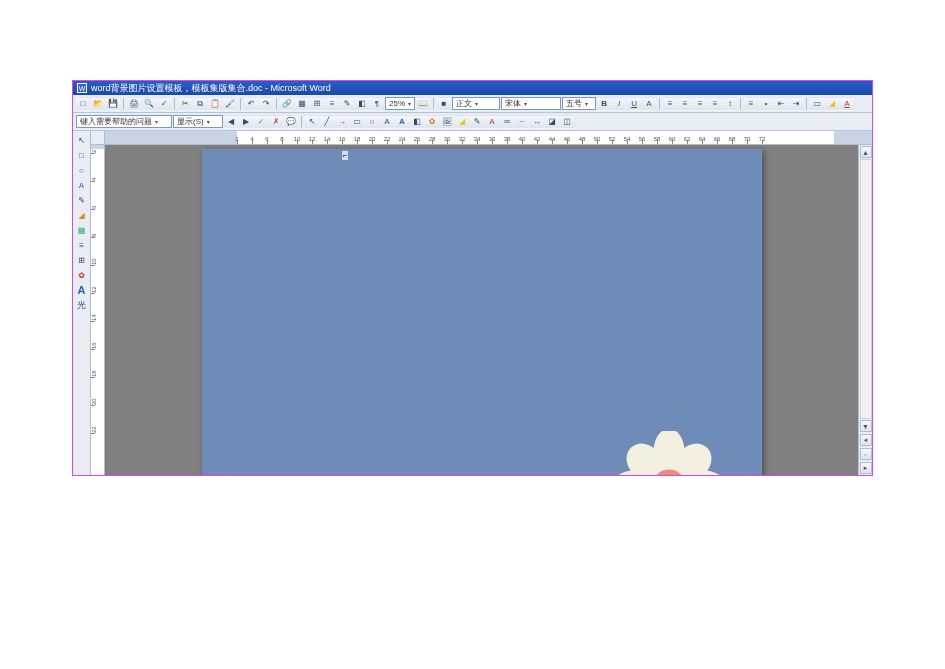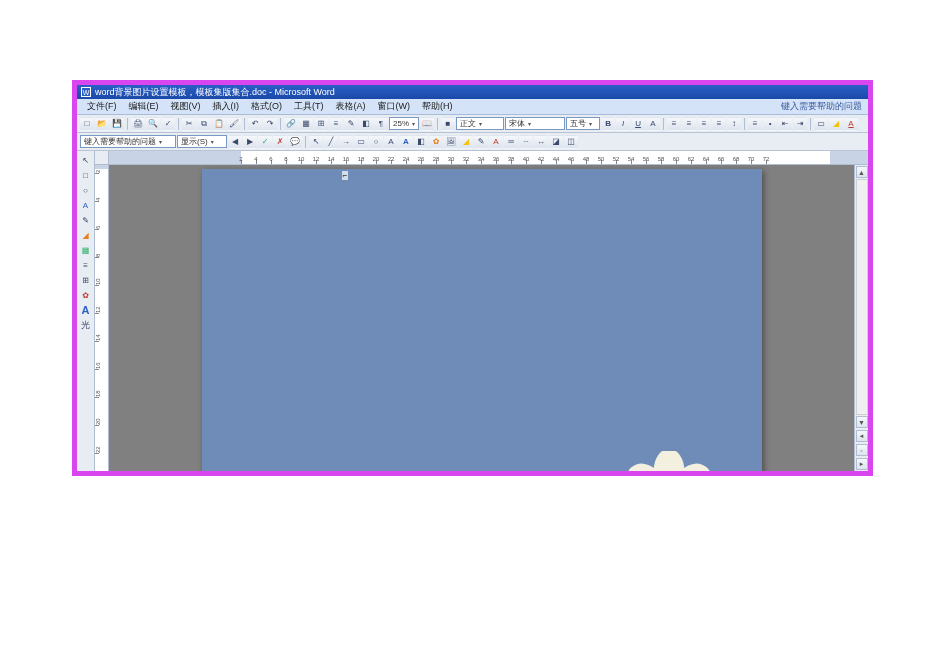--- a/index.html
+++ b/index.html
@@ -1,19 +1,19 @@
 <!DOCTYPE html>
 <html><head>
 <meta charset="utf-8">
 <style>
   * { box-sizing: border-box; margin: 0; padding: 0; }
   body { width: 945px; height: 669px; background: #fff; font-family: Tahoma, "Microsoft YaHei", sans-serif; font-size: 11px; color: #333; overflow: hidden; }
   .outer-page { padding: 80px 72px 0 72px; }
   .caption { font-size: 14px; color: #666; margin-bottom: 18px; }
-  .word-window { width: 100%; height: 396px; border: 5px solid #d946ef; background: #e6e3d6; display: flex; flex-direction: column; }
+  .word-window { width: 100%; height: 396px; border: 1px solid #d946ef; background: #e6e3d6; display: flex; flex-direction: column; }
   .titlebar { height: 14px; background: linear-gradient(#2a5fc7,#1a4aa8); color: #fff; display: flex; align-items: center; padding: 0 4px; font-size: 9px; }
   .titlebar-icon { width: 10px; height: 10px; background: #2a5fc7; border: 1px solid #fff; margin-right: 4px; font-size: 7px; display:flex; align-items:center; justify-content:center; }
   .titlebar-text { flex: 1; white-space: nowrap; overflow: hidden; }
   .menubar { height: 16px; background: #d4e3f7; border-bottom: 1px solid #a8bcd9; display: flex; align-items: center; padding-left: 4px; font-size: 9px; color: #1a1a1a; }
   .menubar span { padding: 0 6px; cursor: default; }
   .help-hint { margin-left: auto; padding-right: 6px; color: #3a5a9c; font-size:9px; }
   .toolbar { height: 18px; background: #e8ecf3; border-bottom: 1px solid #b8c4d6; display: flex; align-items: center; padding: 0 3px; gap: 1px; font-size: 9px; overflow: hidden; }
   .tb-btn { width: 14px; height: 14px; border: 1px solid transparent; display: flex; align-items: center; justify-content: center; font-size: 8px; color: #3a4a6a; background: linear-gradient(#f5f7fa,#dde4ef); border-radius:2px; }
   .tb-sep { width: 1px; height: 12px; background: #b0bcd0; margin: 0 2px; }
   .tb-combo { height: 13px; background: #fff; border: 1px solid #7a99c2; padding: 0 3px; display: flex; align-items: center; font-size: 8px; }
@@ -52,32 +52,20 @@
 
 <div class="outer-page">
 
   <div class="word-window">
 
     <div class="titlebar">
       <div class="titlebar-icon">W</div>
       <div class="titlebar-text">word背景图片设置模板，模板集版集合.doc - Microsoft Word</div>
     </div>
 
-    <div class="menubar">
-      <span>文件(F)</span>
-      <span>编辑(E)</span>
-      <span>视图(V)</span>
-      <span>插入(I)</span>
-      <span>格式(O)</span>
-      <span>工具(T)</span>
-      <span>表格(A)</span>
-      <span>窗口(W)</span>
-      <span>帮助(H)</span>
-      <span class="help-hint">键入需要帮助的问题</span>
-    </div>
 
     <div class="toolbar">
       <div class="tb-btn">□</div>
       <div class="tb-btn">📂</div>
       <div class="tb-btn">💾</div>
       <div class="tb-sep"></div>
       <div class="tb-btn">🖨</div>
       <div class="tb-btn">🔍</div>
       <div class="tb-btn">✓</div>
       <div class="tb-sep"></div>

